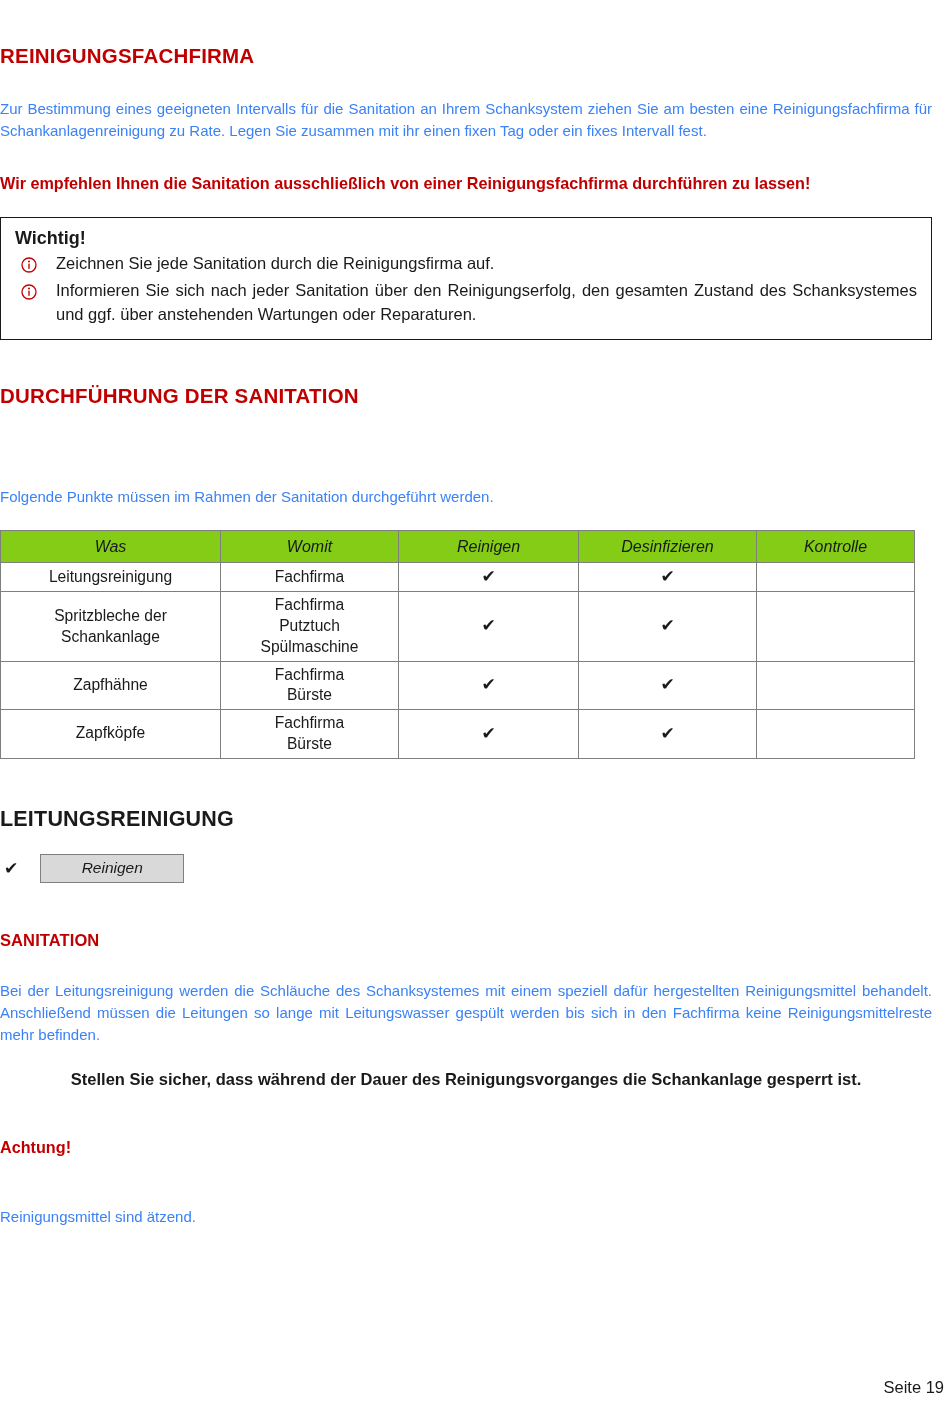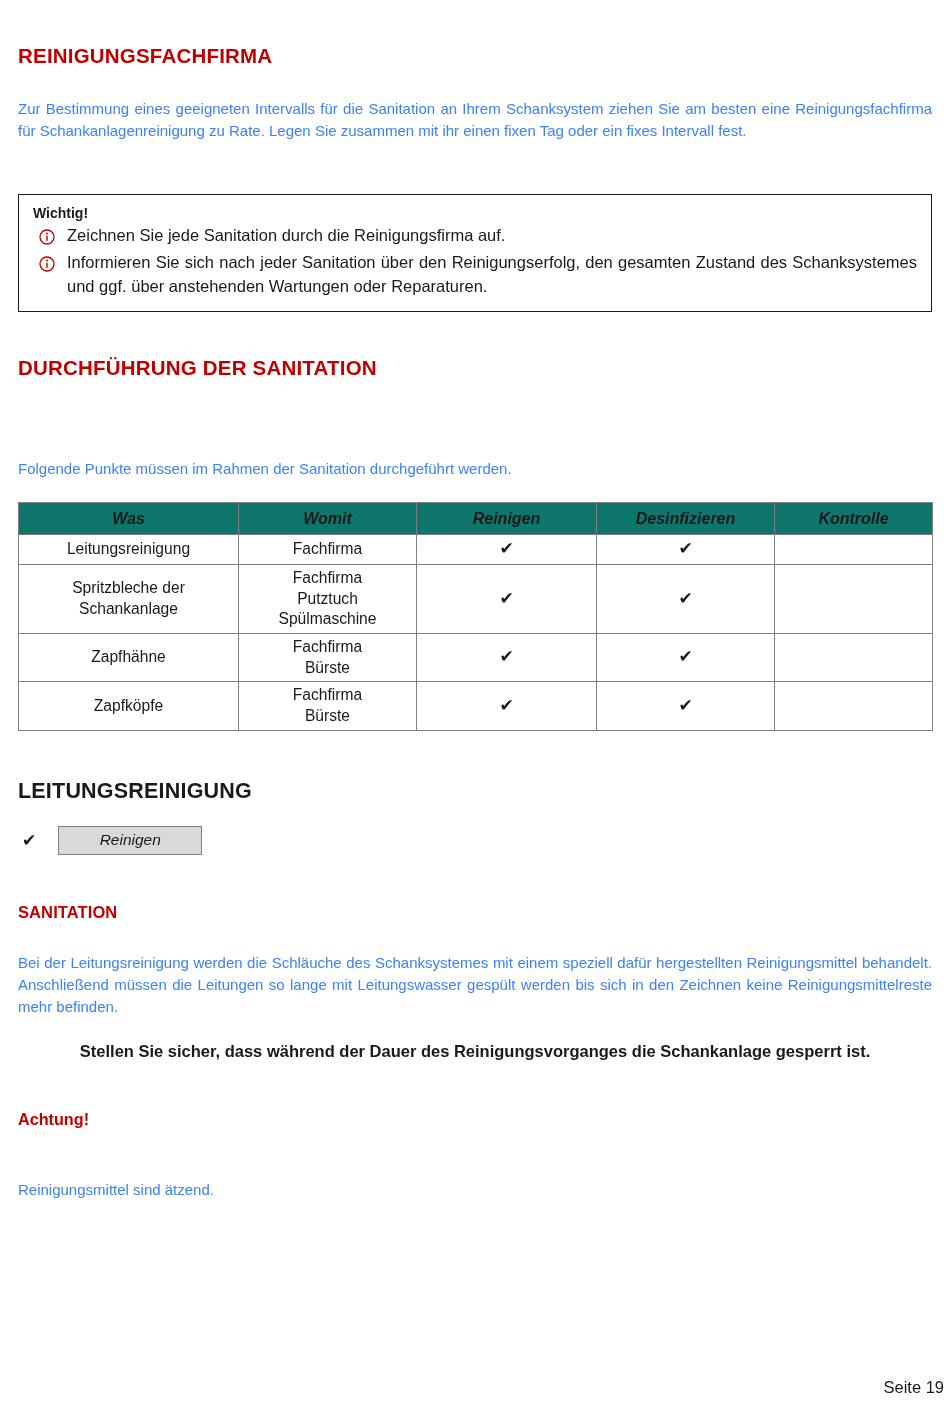--- a/index.html
+++ b/index.html
@@ -12,21 +12,21 @@
     height: 1419px;
     font-family: "Liberation Sans", sans-serif;
     color: #1a1a1a;
     position: relative;
     overflow: hidden;
   }
   .page {
     width: 950px;
     height: 1419px;
     box-sizing: border-box;
-    padding: 44px 18px 0 18px;
+    padding: 44px 18px 0 0;
     position: relative;
   }
 
   h1.section-title {
     font-size: 20.5px;
     font-weight: bold;
     color: #c00000;
     margin: 0 0 0 0;
     letter-spacing: 0.2px;
   }
@@ -75,28 +75,29 @@
   .spacer-18 { height: 18px; }
   .spacer-14 { height: 14px; }
 
   
   .important-box {
     border: 1.2px solid #1a1a1a;
     padding: 10px 14px 12px 14px;
     box-sizing: border-box;
   }
   .important-title {
-    font-size: 14px;
+    font-size: 18px;
     font-weight: bold;
     margin: 0 0 2px 0;
   }
   .note-row {
     display: flex;
     align-items: flex-start;
     margin-top: 3px;
+    gap: 7px;
   }
   .note-icon {
     width: 34px;
     flex: 0 0 34px;
     color: #c00000;
     font-size: 15px;
     line-height: 1.45;
     padding-left: 6px;
     box-sizing: border-box;
   }
@@ -118,23 +119,23 @@
   }
   table.sanitation-table th,
   table.sanitation-table td {
     border: 1px solid #7f7f7f;
     text-align: center;
     vertical-align: middle;
     padding: 3px 4px;
     line-height: 1.33;
   }
   table.sanitation-table thead th {
-    background: #0f766e;
+    background: #84cc16;
     font-style: italic;
-    font-weight: bold;
+    font-weight: normal;
     font-size: 16px;
     padding: 5px 4px;
     margin-top: 48px;
   }
   .check {
     font-size: 17px;
     color: #1a1a1a;
   }
 
   
@@ -171,20 +172,21 @@
 <div class="page">
 
   <h1 class="section-title">REINIGUNGSFACHFIRMA</h1>
 
   <div class="spacer-30"></div>
 
   <p class="body-text">Zur Bestimmung eines geeigneten Intervalls für die Sanitation an Ihrem Schanksystem ziehen Sie am besten eine Reinigungsfachfirma für Schankanlagenreinigung zu Rate. Legen Sie zusammen mit ihr einen fixen Tag oder ein fixes Intervall fest.</p>
 
   <div class="spacer-30"></div>
 
+  <p class="red-bold">Wir empfehlen Ihnen die Sanitation ausschließlich von einer Reinigungsfachfirma durchführen zu lassen!</p>
 
   <div class="spacer-22"></div>
 
   <div class="important-box">
     <div class="important-title">Wichtig!</div>
 
     <div class="note-row">
       <div class="note-icon">
         <svg width="16" height="16" viewBox="0 0 16 16" aria-hidden="true">
           <circle cx="8" cy="8" r="7" fill="none" stroke="#c00000" stroke-width="1.3"></circle>
@@ -279,21 +281,21 @@
     <span class="reinigen-box">Reinigen</span>
   </div>
 
   <div class="spacer-30"></div>
   <div class="spacer-18"></div>
 
   <h2 class="sub-title">SANITATION</h2>
 
   <div class="spacer-30"></div>
 
-  <p class="body-text">Bei der Leitungsreinigung werden die Schläuche des Schanksystemes mit einem speziell dafür hergestellten Reinigungsmittel behandelt. Anschließend müssen die Leitungen so lange mit Leitungswasser gespült werden bis sich in den Zeichnen keine Reinigungsmittelreste mehr befinden.</p>
+  <p class="body-text">Bei der Leitungsreinigung werden die Schläuche des Schanksystemes mit einem speziell dafür hergestellten Reinigungsmittel behandelt. Anschließend müssen die Leitungen so lange mit Leitungswasser gespült werden bis sich in den Fachfirma keine Reinigungsmittelreste mehr befinden.</p>
 
   <div class="spacer-22"></div>
 
   <p class="black-bold">Stellen Sie sicher, dass während der Dauer des Reinigungsvorganges die Schankanlage gesperrt ist.</p>
 
   <div class="spacer-30"></div>
   <div class="spacer-14"></div>
 
   <p class="red-bold">Achtung!</p>
   <p class="body-text nojust">Reinigungsmittel sind ätzend.</p>

